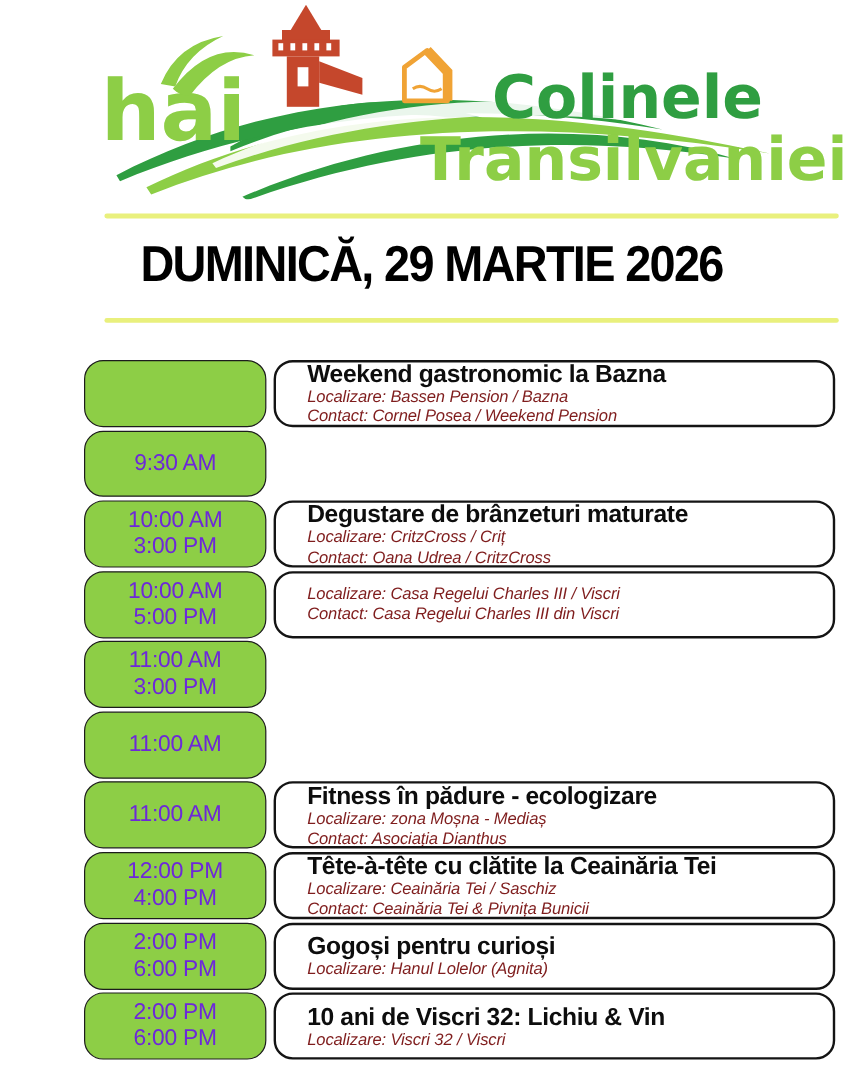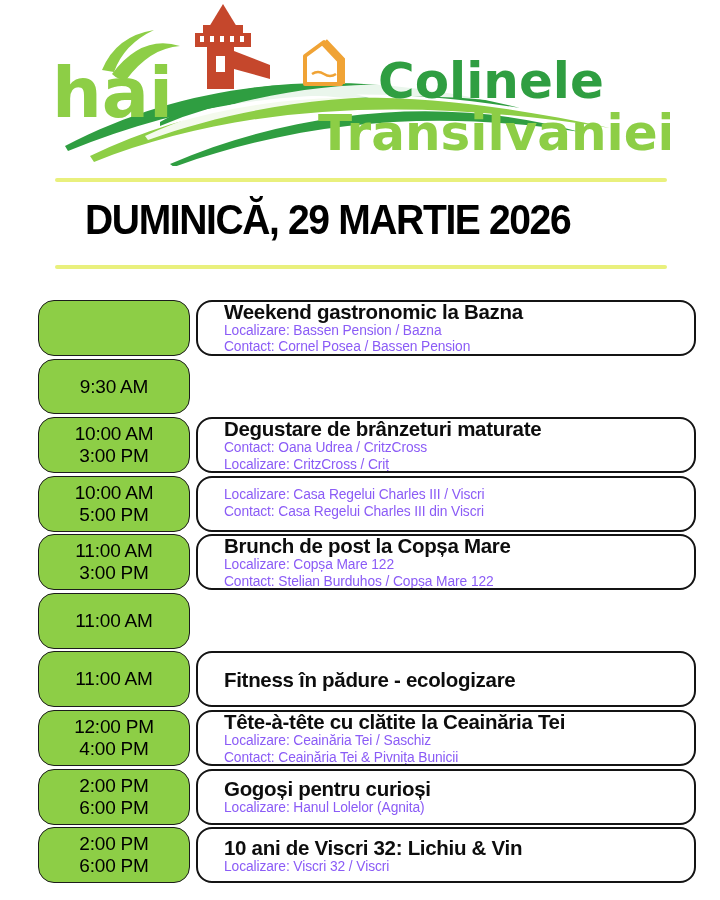--- a/index.html
+++ b/index.html
@@ -1,20 +1,20 @@
 <!DOCTYPE html>
 <html style="--light-green: #8DCE46; --dark-green: #2F9E41; --red: #C5472C; --orange: #F0A335; --yellow-line: #E9F07D; --ink: #111111;"><head>
 <meta charset="utf-8">
 <style>
   html,body{margin:0;padding:0;}
   body{
     width:720px;height:900px;background:#fff;overflow:hidden;position:relative;
     font-family:"Liberation Sans",sans-serif;color:var(--ink,#111);
   }
-  .page{position:absolute;inset:0;}
+  .page{position:absolute;inset:0;margin-left:32px;}
 
   
   .logo-svg{position:absolute;left:50px;top:4px;width:620px;height:162px;}
   .logo-hai-text{font-family:"DejaVu Sans",sans-serif;font-weight:bold;}
   .brand-text{font-family:"DejaVu Sans",sans-serif;font-weight:bold;}
 
   .divider{
     position:absolute;left:55px;width:612px;height:4px;border-radius:2px;
     background:var(--yellow-line,#E9F07D);
   }
@@ -28,35 +28,36 @@
   }
 
   
   .events-list{position:absolute;left:38px;top:300px;right:24px;}
   .event-row{display:flex;align-items:stretch;height:55.9px;margin-bottom:2.7px;}
   .time-cell{
     width:152px;flex:0 0 152px;box-sizing:border-box;
     background:var(--light-green,#8DCE46);
     border:1.5px solid #1c1c1c;border-radius:16px;
     display:flex;flex-direction:column;justify-content:center;align-items:center;
-    font-size:19px;line-height:22px;color:#000000;letter-spacing:-0.2px;
+    font-size:19px;line-height:22px;color:#6d28d9;letter-spacing:-0.2px;
   }
   .event-card{
     flex:1;margin-left:6px;box-sizing:border-box;background:#fff;
     border:2px solid #141414;border-radius:16px;
     padding:2px 8px 2px 26px;overflow:hidden;
     display:flex;flex-direction:column;justify-content:center;
   }
   .event-title{
     font-size:20.5px;font-weight:bold;line-height:23px;color:#0d0d0d;
     letter-spacing:-0.3px;white-space:nowrap;
   }
   .event-line{
-    font-size:13.8px;line-height:16.3px;color:#8b5cf6;letter-spacing:-0.1px;
+    font-size:13.8px;line-height:16.3px;color:#7f1d1d;letter-spacing:-0.1px;
     white-space:nowrap;
+    font-style:italic;
   }
 </style>
 </head>
 <body>
 
 <div class="page">
 
   <svg class="logo-svg" viewBox="0 0 620 162">
 
     <g>
@@ -101,77 +102,74 @@
   <div class="divider top"></div>
   <div class="date-heading">DUMINICĂ, 29 MARTIE 2026</div>
   <div class="divider bottom"></div>
 
   <div class="events-list">
     <div class="event-row">
       <div class="time-cell"></div>
       <div class="event-card">
         <div class="event-title">Weekend gastronomic la Bazna</div>
         <div class="event-line">Localizare: Bassen Pension / Bazna</div>
-        <div class="event-line">Contact: Cornel Posea / Bassen Pension</div>
+        <div class="event-line">Contact: Cornel Posea / Weekend Pension</div>
       </div>
     </div>
 
     <div class="event-row">
       <div class="time-cell">
           <div>9:30 AM</div>
         </div>
     </div>
 
     <div class="event-row">
       <div class="time-cell">
           <div>10:00 AM</div>
           <div>3:00 PM</div>
         </div>
       <div class="event-card">
         <div class="event-title">Degustare de brânzeturi maturate</div>
+        <div class="event-line">Localizare: CritzCross / Criț</div>
         <div class="event-line">Contact: Oana Udrea / CritzCross</div>
-        <div class="event-line">Localizare: CritzCross / Criț</div>
       </div>
     </div>
 
     <div class="event-row">
       <div class="time-cell">
           <div>10:00 AM</div>
           <div>5:00 PM</div>
         </div>
       <div class="event-card">
         <div class="event-line">Localizare: Casa Regelui Charles III / Viscri</div>
         <div class="event-line">Contact: Casa Regelui Charles III din Viscri</div>
       </div>
     </div>
 
     <div class="event-row">
       <div class="time-cell">
           <div>11:00 AM</div>
           <div>3:00 PM</div>
         </div>
-      <div class="event-card">
-        <div class="event-title">Brunch de post la Copșa Mare</div>
-        <div class="event-line">Localizare: Copșa Mare 122</div>
-        <div class="event-line">Contact: Stelian Burduhos / Copșa Mare 122</div>
-      </div>
     </div>
 
     <div class="event-row">
       <div class="time-cell">
           <div>11:00 AM</div>
         </div>
     </div>
 
     <div class="event-row">
       <div class="time-cell">
           <div>11:00 AM</div>
         </div>
       <div class="event-card">
         <div class="event-title">Fitness în pădure - ecologizare</div>
+        <div class="event-line">Localizare: zona Moșna - Mediaș</div>
+        <div class="event-line">Contact: Asociația Dianthus</div>
       </div>
     </div>
 
     <div class="event-row">
       <div class="time-cell">
           <div>12:00 PM</div>
           <div>4:00 PM</div>
         </div>
       <div class="event-card">
         <div class="event-title">Tête-à-tête cu clătite la Ceainăria Tei</div>

